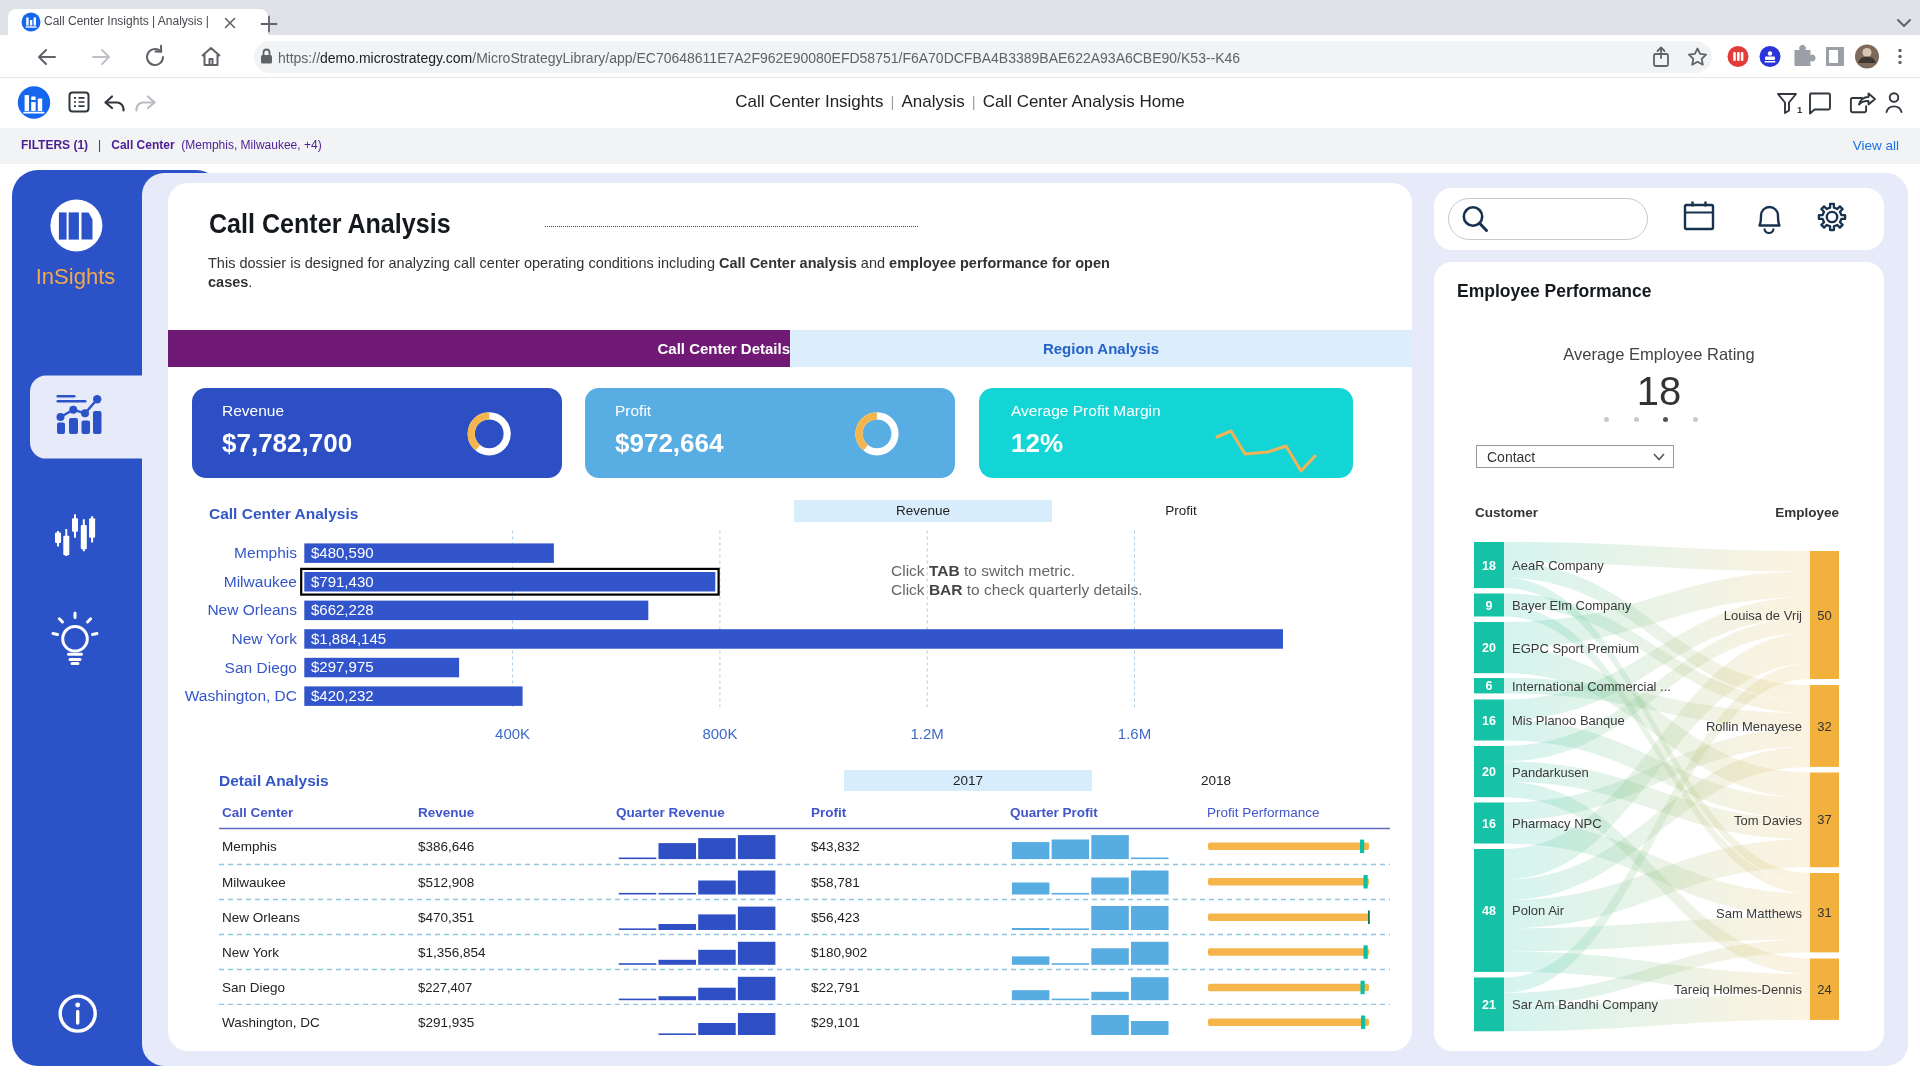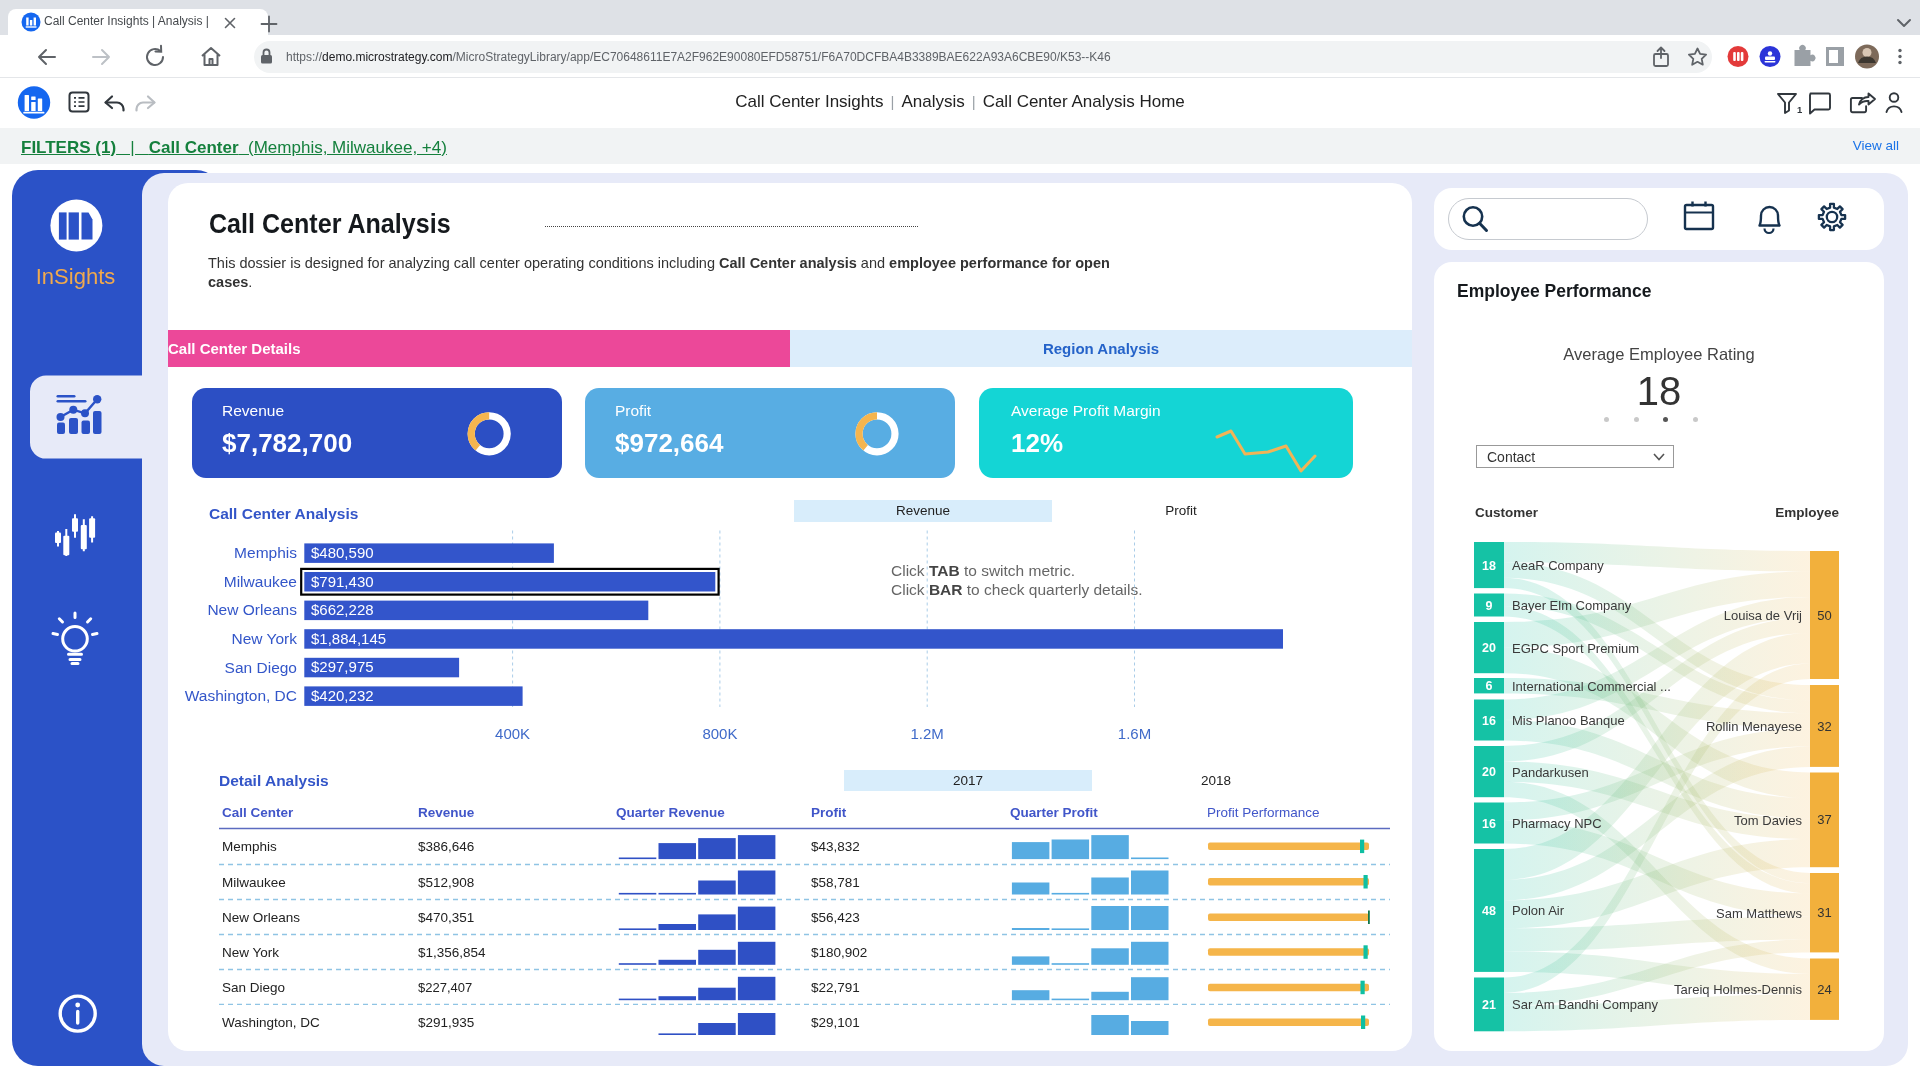--- a/index.html
+++ b/index.html
@@ -8,29 +8,29 @@
 .abs { position:absolute; }
 
 #tabstrip { position:absolute; left:0; top:0; width:1920px; height:35px; background:#dee1e6; }
 #tab { position:absolute; left:8px; top:9px; width:260px; height:26px; background:#fff;
   border-radius:8px 8px 0 0; }
 #tab .title { position:absolute; left:36px; top:5px; font-size:12px; color:#45494d; white-space:nowrap;
   width:178px; overflow:hidden; }
 #toolbar { position:absolute; left:0; top:35px; width:1920px; height:43px; background:#fff; border-bottom:1px solid #e4e6e9; }
 #urlpill { position:absolute; left:254px; top:41px; width:1458px; height:32px; background:#f1f3f4;
   border-radius:16px; }
-#urltext { position:absolute; left:278px; top:50px; font-size:12px; color:#5f6368; white-space:nowrap;margin-left:8px; }
+#urltext { position:absolute; left:278px; top:50px; font-size:14px; color:#5f6368; white-space:nowrap; }
 #urltext b { color:#202124; font-weight:normal; }
 
 #appheader { position:absolute; left:0; top:78px; width:1725px; height:50px; background:#fff; }
 #apptitle { position:absolute; left:0; top:14px; width:1920px; text-align:center; font-size:17px; color:#222; }
 #apptitle .sep { color:#9aa0a6; font-size:15px; padding:0 7px; }
 
 #filterbar { position:absolute; left:0; top:128px; width:1920px; height:36px; background:#f1f3f4; }
-#filterbar .txt { position:absolute; left:21px; top:10px; font-size:17px; color:#15803d;text-decoration:underline; }
+#filterbar .txt { position:absolute; left:21px; top:10px; font-size:12px; color:#4c1d95; }
 #viewall { position:absolute; right:21px; top:10px; font-size:13.5px; color:#1a73e8; }
 
 #dash { position:absolute; left:0; top:164px; width:1920px; height:916px; background:#fff; }
 #sidebar { position:absolute; left:12px; top:6px; width:210px; height:896px; background:#2b52c7; border-radius:26px; }
 #lavender { position:absolute; left:142px; top:9px; width:1766px; height:893px; background:#e7eaf8; border-radius:22px; }
 #maincard { position:absolute; left:168px; top:19px; width:1244px; height:868px; background:#fff; border-radius:20px; }
 #rtopcard { position:absolute; left:1434px; top:24px; width:450px; height:62px; background:#fff; border-radius:18px; }
 #rmaincard { position:absolute; left:1434px; top:98px; width:450px; height:789px; background:#fff; border-radius:18px; }
 </style>
 </head>
@@ -213,21 +213,21 @@
     <g stroke="#fff" stroke-width="3.4" fill="none">
       <circle cx="65.7" cy="843.6" r="17.5"></circle>
       <path d="M65.7 841.5 V853" stroke-linecap="round"></path>
     </g>
     <circle cx="65.7" cy="835" r="2.4" fill="#fff"></circle>
   </svg>
   <div id="maincard">
 <div class="abs" style="left:41px;top:24px;font-size:28.5px;font-weight:bold;color:#15191d;transform:scaleX(0.88);transform-origin:0 0;white-space:nowrap">Call Center Analysis</div>
 <div class="abs" style="left:377px;top:43px;width:373px;border-top:1.6px dotted #444"></div>
 <div class="abs" style="left:40px;top:71px;width:920px;font-size:14.5px;line-height:18.5px;color:#333">This dossier is designed for analyzing call center operating conditions including <b>Call Center analysis</b> and <b>employee performance for open cases</b>.</div>
-<div class="abs" style="left:0;top:147px;width:622px;height:37px;background:#ec4899;color:#fff;font-size:15px;font-weight:bold;text-align:left;line-height:37px">Call Center Details</div>
+<div class="abs" style="left:0;top:147px;width:622px;height:37px;background:#701a75;color:#fff;font-size:15px;font-weight:bold;text-align:right;line-height:37px">Call Center Details</div>
 <div class="abs" style="left:622px;top:147px;width:622px;height:37px;background:#dcedfb;color:#2563c9;font-size:15px;font-weight:bold;text-align:center;line-height:37px">Region Analysis</div>
 <div class="abs" style="left:24px;top:205px;width:370px;height:90px;background:#2c4fc4;border-radius:14px"></div>
 <div class="abs" style="left:417px;top:205px;width:370px;height:90px;background:#58ade3;border-radius:14px"></div>
 <div class="abs" style="left:811px;top:205px;width:374px;height:90px;background:#14d5d5;border-radius:14px"></div>
 <div class="abs" style="left:54px;top:219px;font-size:15.5px;color:#fff">Revenue</div>
 <div class="abs" style="left:54px;top:245px;font-size:26px;font-weight:bold;color:#fff">$7,782,700</div>
 <div class="abs" style="left:447px;top:219px;font-size:15.5px;color:#fff">Profit</div>
 <div class="abs" style="left:447px;top:245px;font-size:26px;font-weight:bold;color:#fff">$972,664</div>
 <div class="abs" style="left:843px;top:219px;font-size:15.5px;color:#fff">Average Profit Margin</div>
 <div class="abs" style="left:843px;top:245px;font-size:26px;font-weight:bold;color:#fff">12%</div>

